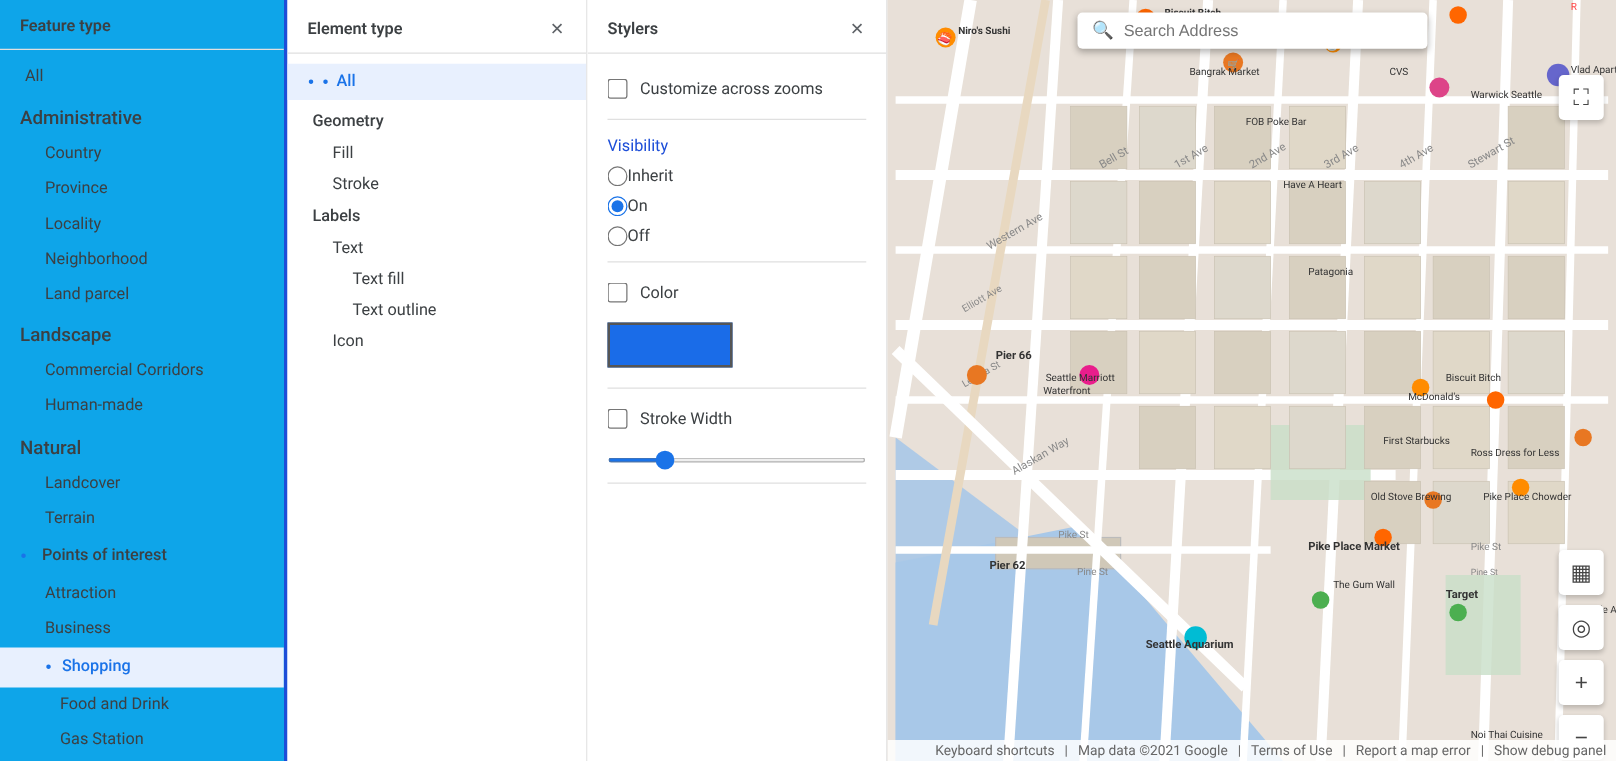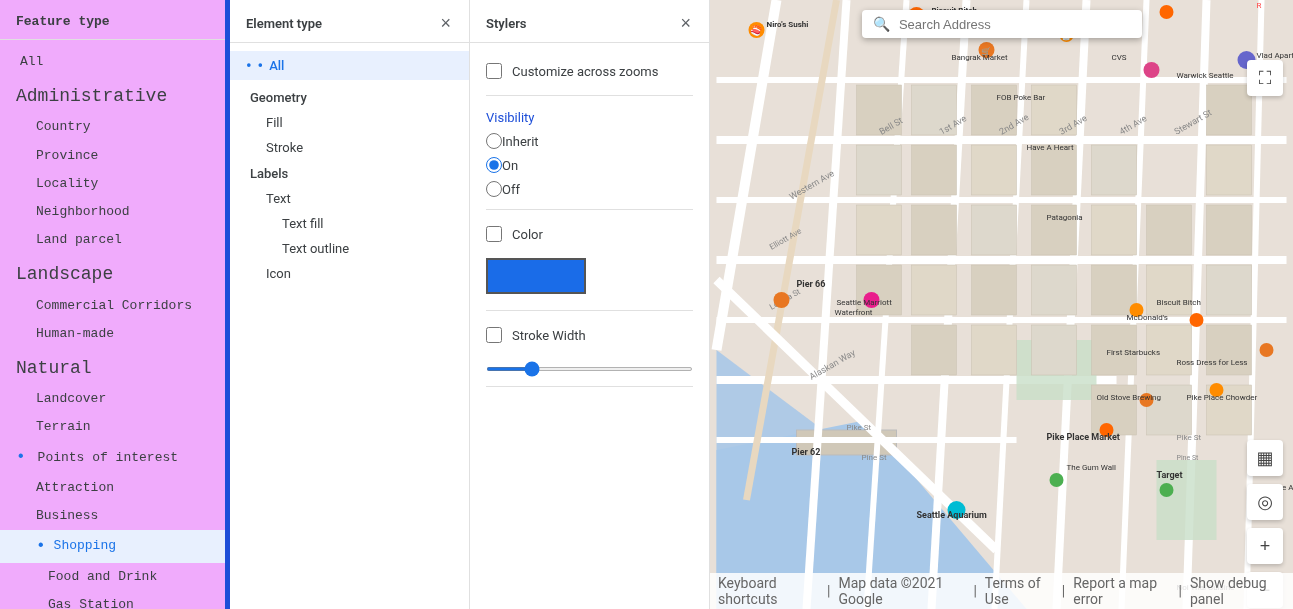--- a/index.html
+++ b/index.html
@@ -3,25 +3,24 @@
   <meta charset="utf-8">
   <style>
     * { box-sizing: border-box; margin: 0; padding: 0; }
     body { font-family: 'Roboto', Arial, sans-serif; font-size: 13px; display: flex; width: 1293px; height: 609px; overflow: hidden; background: #fff; }
 
     
     .feature-panel {
       width: 230px;
       min-width: 230px;
       height: 100%;
-      background: #f0abfc;
-      border-right: 5px solid #1d4ed8;
+      background: #0ea5e9;
+      border-right: 3px solid #1d4ed8;
       overflow-y: auto;
       flex-shrink: 0;
-      font-family: Liberation Mono, monospace;
     }
     .feature-panel h3 {
       padding: 14px 16px 10px;
       font-size: 13px;
       font-weight: 600;
       color: #3c4043;
       border-bottom: 1px solid #e0e0e0;
     }
     .feature-list { padding: 8px 0; }
     .feature-item {
@@ -32,21 +31,21 @@
       align-items: center;
       gap: 6px;
       line-height: 1.4;
     }
     .feature-item.active { background: #e8f0fe; color: #1a73e8; font-weight: 500; }
     .feature-item.active::before { content: '•'; color: #1a73e8; font-size: 16px; margin-right: 2px; }
     .feature-item.section-header {
       padding: 8px 16px 4px;
       font-weight: 500;
       color: #3c4043;
-      font-size: 18px;
+      font-size: 15px;
     }
     .feature-item.sub { padding-left: 36px; }
     .feature-item.sub2 { padding-left: 48px; }
     .dot-item { padding-left: 16px; }
     .dot-item::before { content: '•'; color: #1a73e8; margin-right: 6px; font-size: 16px; }
 
     
     .element-panel {
       width: 240px;
       min-width: 240px;
@@ -199,21 +198,21 @@
     .map-bottom-bar {
       position: absolute;
       bottom: 0;
       right: 0;
       left: 0;
       background: rgba(255,255,255,0.85);
       display: flex;
       justify-content: flex-end;
       align-items: center;
       padding: 2px 8px;
-      font-size: 14px;
+      font-size: 11px;
       color: #666;
       gap: 8px;
     }
     .map-bottom-bar a { color: #666; text-decoration: none; }
   </style>
 </head>
 <body>
 
 <div class="feature-panel">
   <h3>Feature type</h3>

